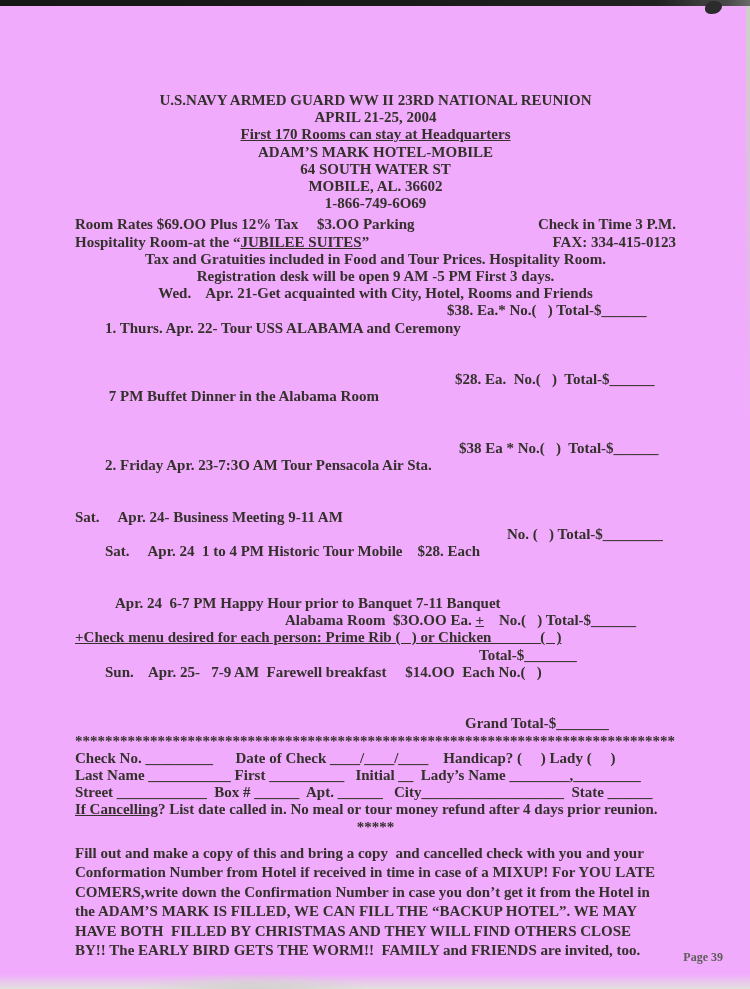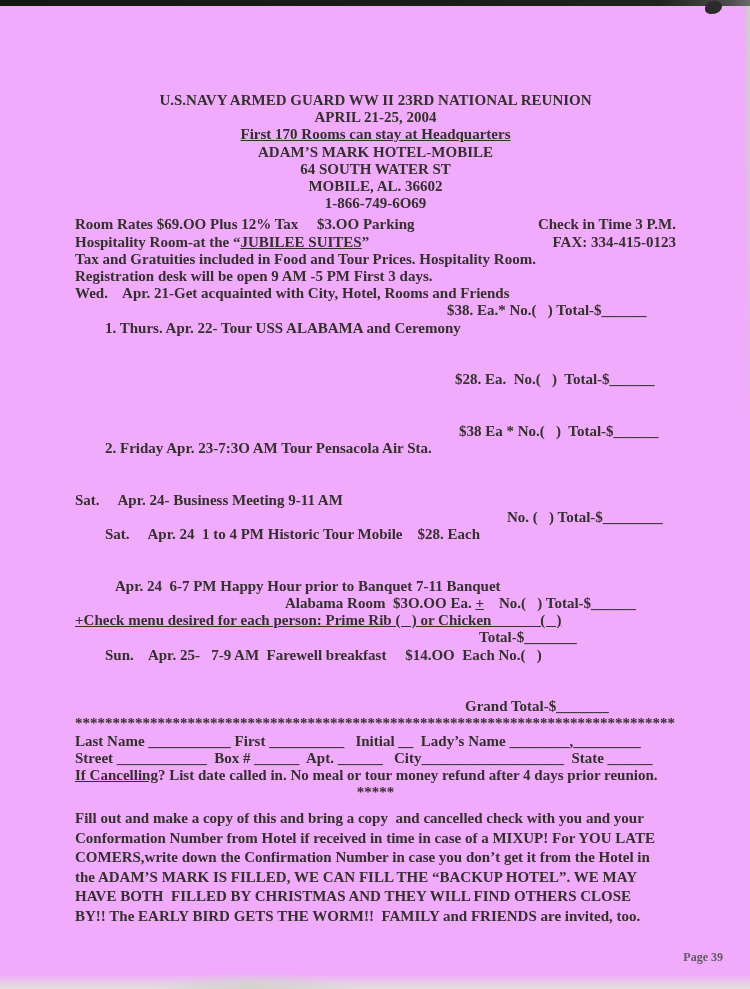--- a/index.html
+++ b/index.html
@@ -24,21 +24,21 @@
   .content{position:absolute;left:75px;top:92px;width:601px;}
   .ln{white-space:pre;font-size:15px;line-height:17.2px;}
   .c{text-align:center;}
   .u{text-decoration:underline;}
   .split{display:flex;justify-content:space-between;}
   .rel{position:relative;}
   .amt{position:absolute;top:0;}
   .ind-hh{padding-left:40px;}
   .ind-banq{padding-left:210px;}
   .ind-grand{padding-left:390px;}
-  .body1{margin-top:4px;}
+  .body1{margin-top:4px;text-align:center;}
   .para .ln{line-height:19.5px;}
   #p1{margin-top:8px;}
   .page-num{position:absolute;top:950px;right:27px;font-size:12px;font-weight:bold;
     color:#5c5c58;font-family:"Liberation Serif","DejaVu Serif",serif;}
 </style>
 </head>
 <body>
 
 <div class="page">
   <div class="top-bar"></div>
@@ -70,20 +70,21 @@
       <div class="ln">Registration desk will be open 9 AM -5 PM First 3 days.</div>
       <div class="ln">Wed.    Apr. 21-Get acquainted with City, Hotel, Rooms and Friends</div>
     </div>
 
     <div>
       <div class="ln rel">
         <span>1. Thurs. Apr. 22- Tour USS ALABAMA and Ceremony</span>
         <span class="amt" style="left:372px">$38. Ea.* No.(   ) Total-$______</span>
       </div>
       <div class="ln rel">
+        <span> 7 PM Buffet Dinner in the Alabama Room</span>
         <span class="amt" style="left:380px">$28. Ea.  No.(   )  Total-$______</span>
       </div>
       <div class="ln rel">
         <span>2. Friday Apr. 23-7:3O AM Tour Pensacola Air Sta.</span>
         <span class="amt" style="left:384px">$38 Ea * No.(   )  Total-$______</span>
       </div>
       <div class="ln">Sat.     Apr. 24- Business Meeting 9-11 AM</div>
       <div class="ln rel">
         <span>Sat.     Apr. 24  1 to 4 PM Historic Tour Mobile    $28. Each</span>
         <span class="amt" style="left:432px">No. (   ) Total-$________</span>
@@ -93,20 +94,21 @@
       <div class="ln"><span class="u">+Check menu desired for each person: Prime Rib (   ) or Chicken             (   )</span></div>
       <div class="ln rel">
         <span>Sun.    Apr. 25-   7-9 AM  Farewell breakfast     $14.OO  Each No.(   )</span>
         <span class="amt" style="left:404px">Total-$_______</span>
       </div>
       <div class="ln ind-grand">Grand Total-$_______</div>
       <div class="ln">********************************************************************************</div>
     </div>
 
     <div>
+      <div class="ln">Check No. _________      Date of Check ____/____/____    Handicap? (     ) Lady (     )</div>
       <div class="ln">Last Name ___________ First __________   Initial __  Lady’s Name ________,_________</div>
       <div class="ln">Street ____________  Box # ______  Apt. ______   City___________________  State ______</div>
       <div class="ln"><span class="u">If Cancelling</span><span>? List date called in. No meal or tour money refund after 4 days prior reunion.</span></div>
       <div class="ln c">*****</div>
     </div>
 
     <div class="para" id="p1">
       <div class="ln">Fill out and make a copy of this and bring a copy  and cancelled check with you and your</div>
       <div class="ln">Conformation Number from Hotel if received in time in case of a MIXUP! For YOU LATE</div>
       <div class="ln">COMERS,write down the Confirmation Number in case you don’t get it from the Hotel in</div>

